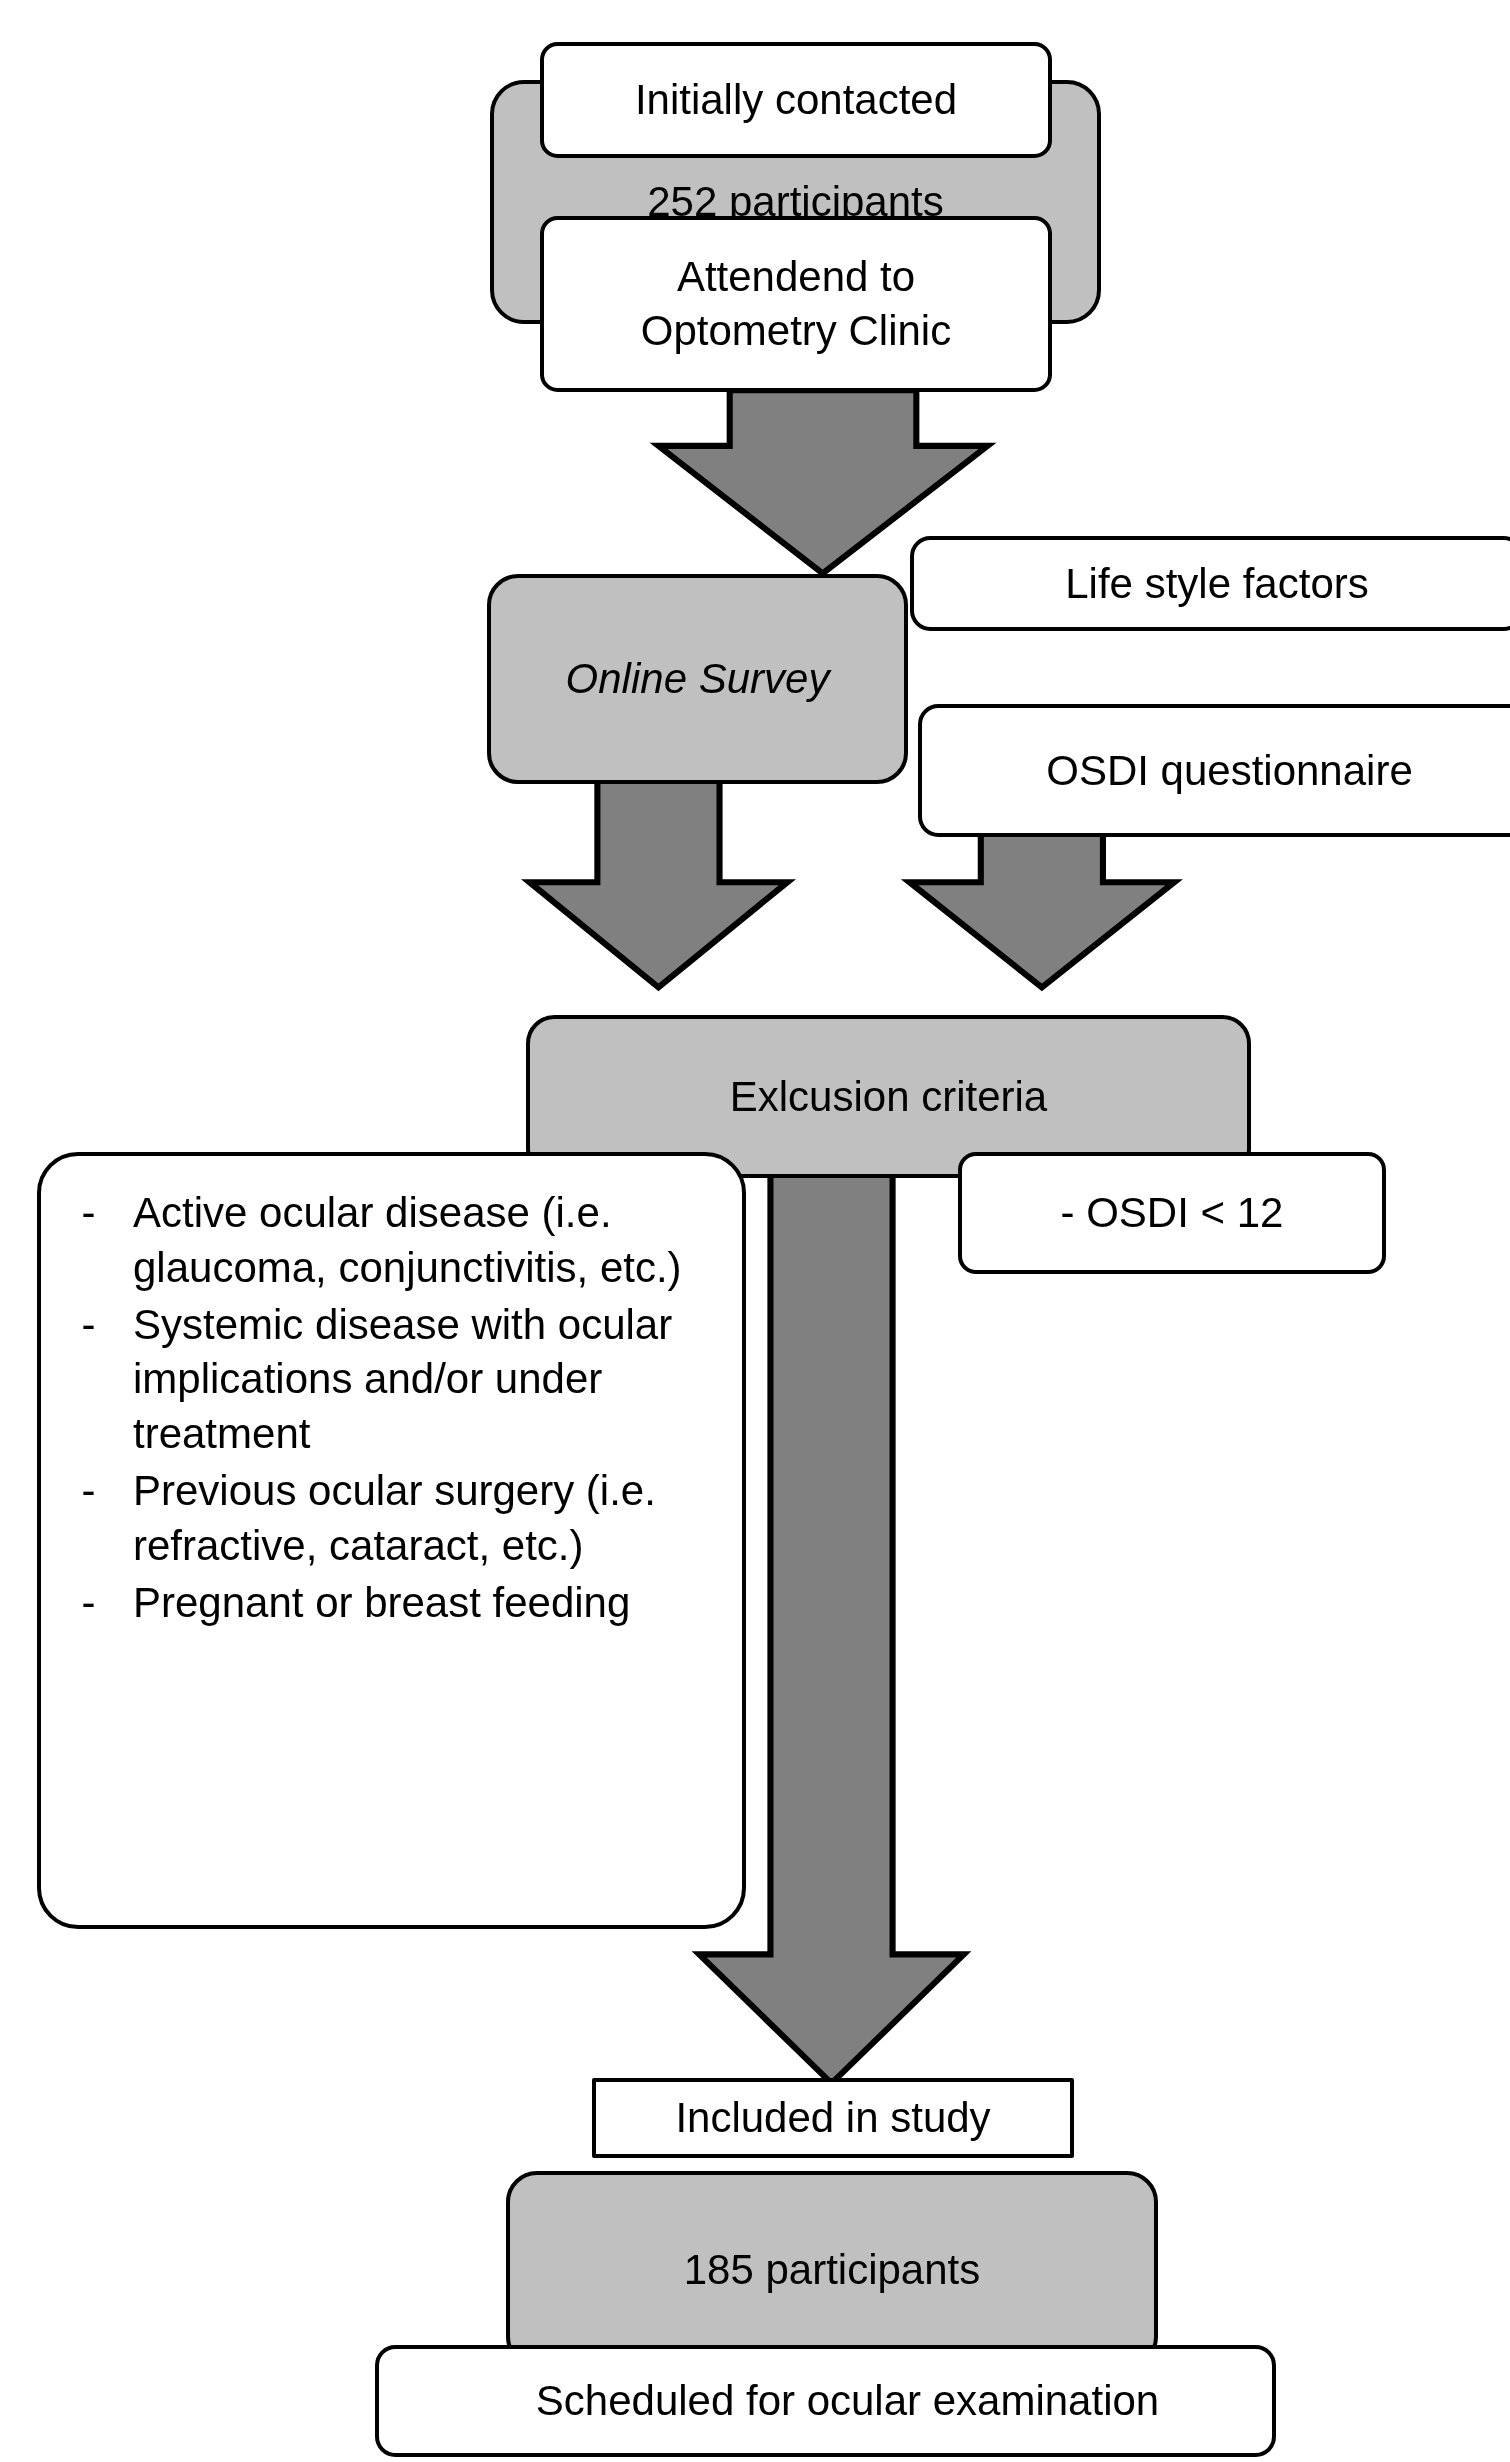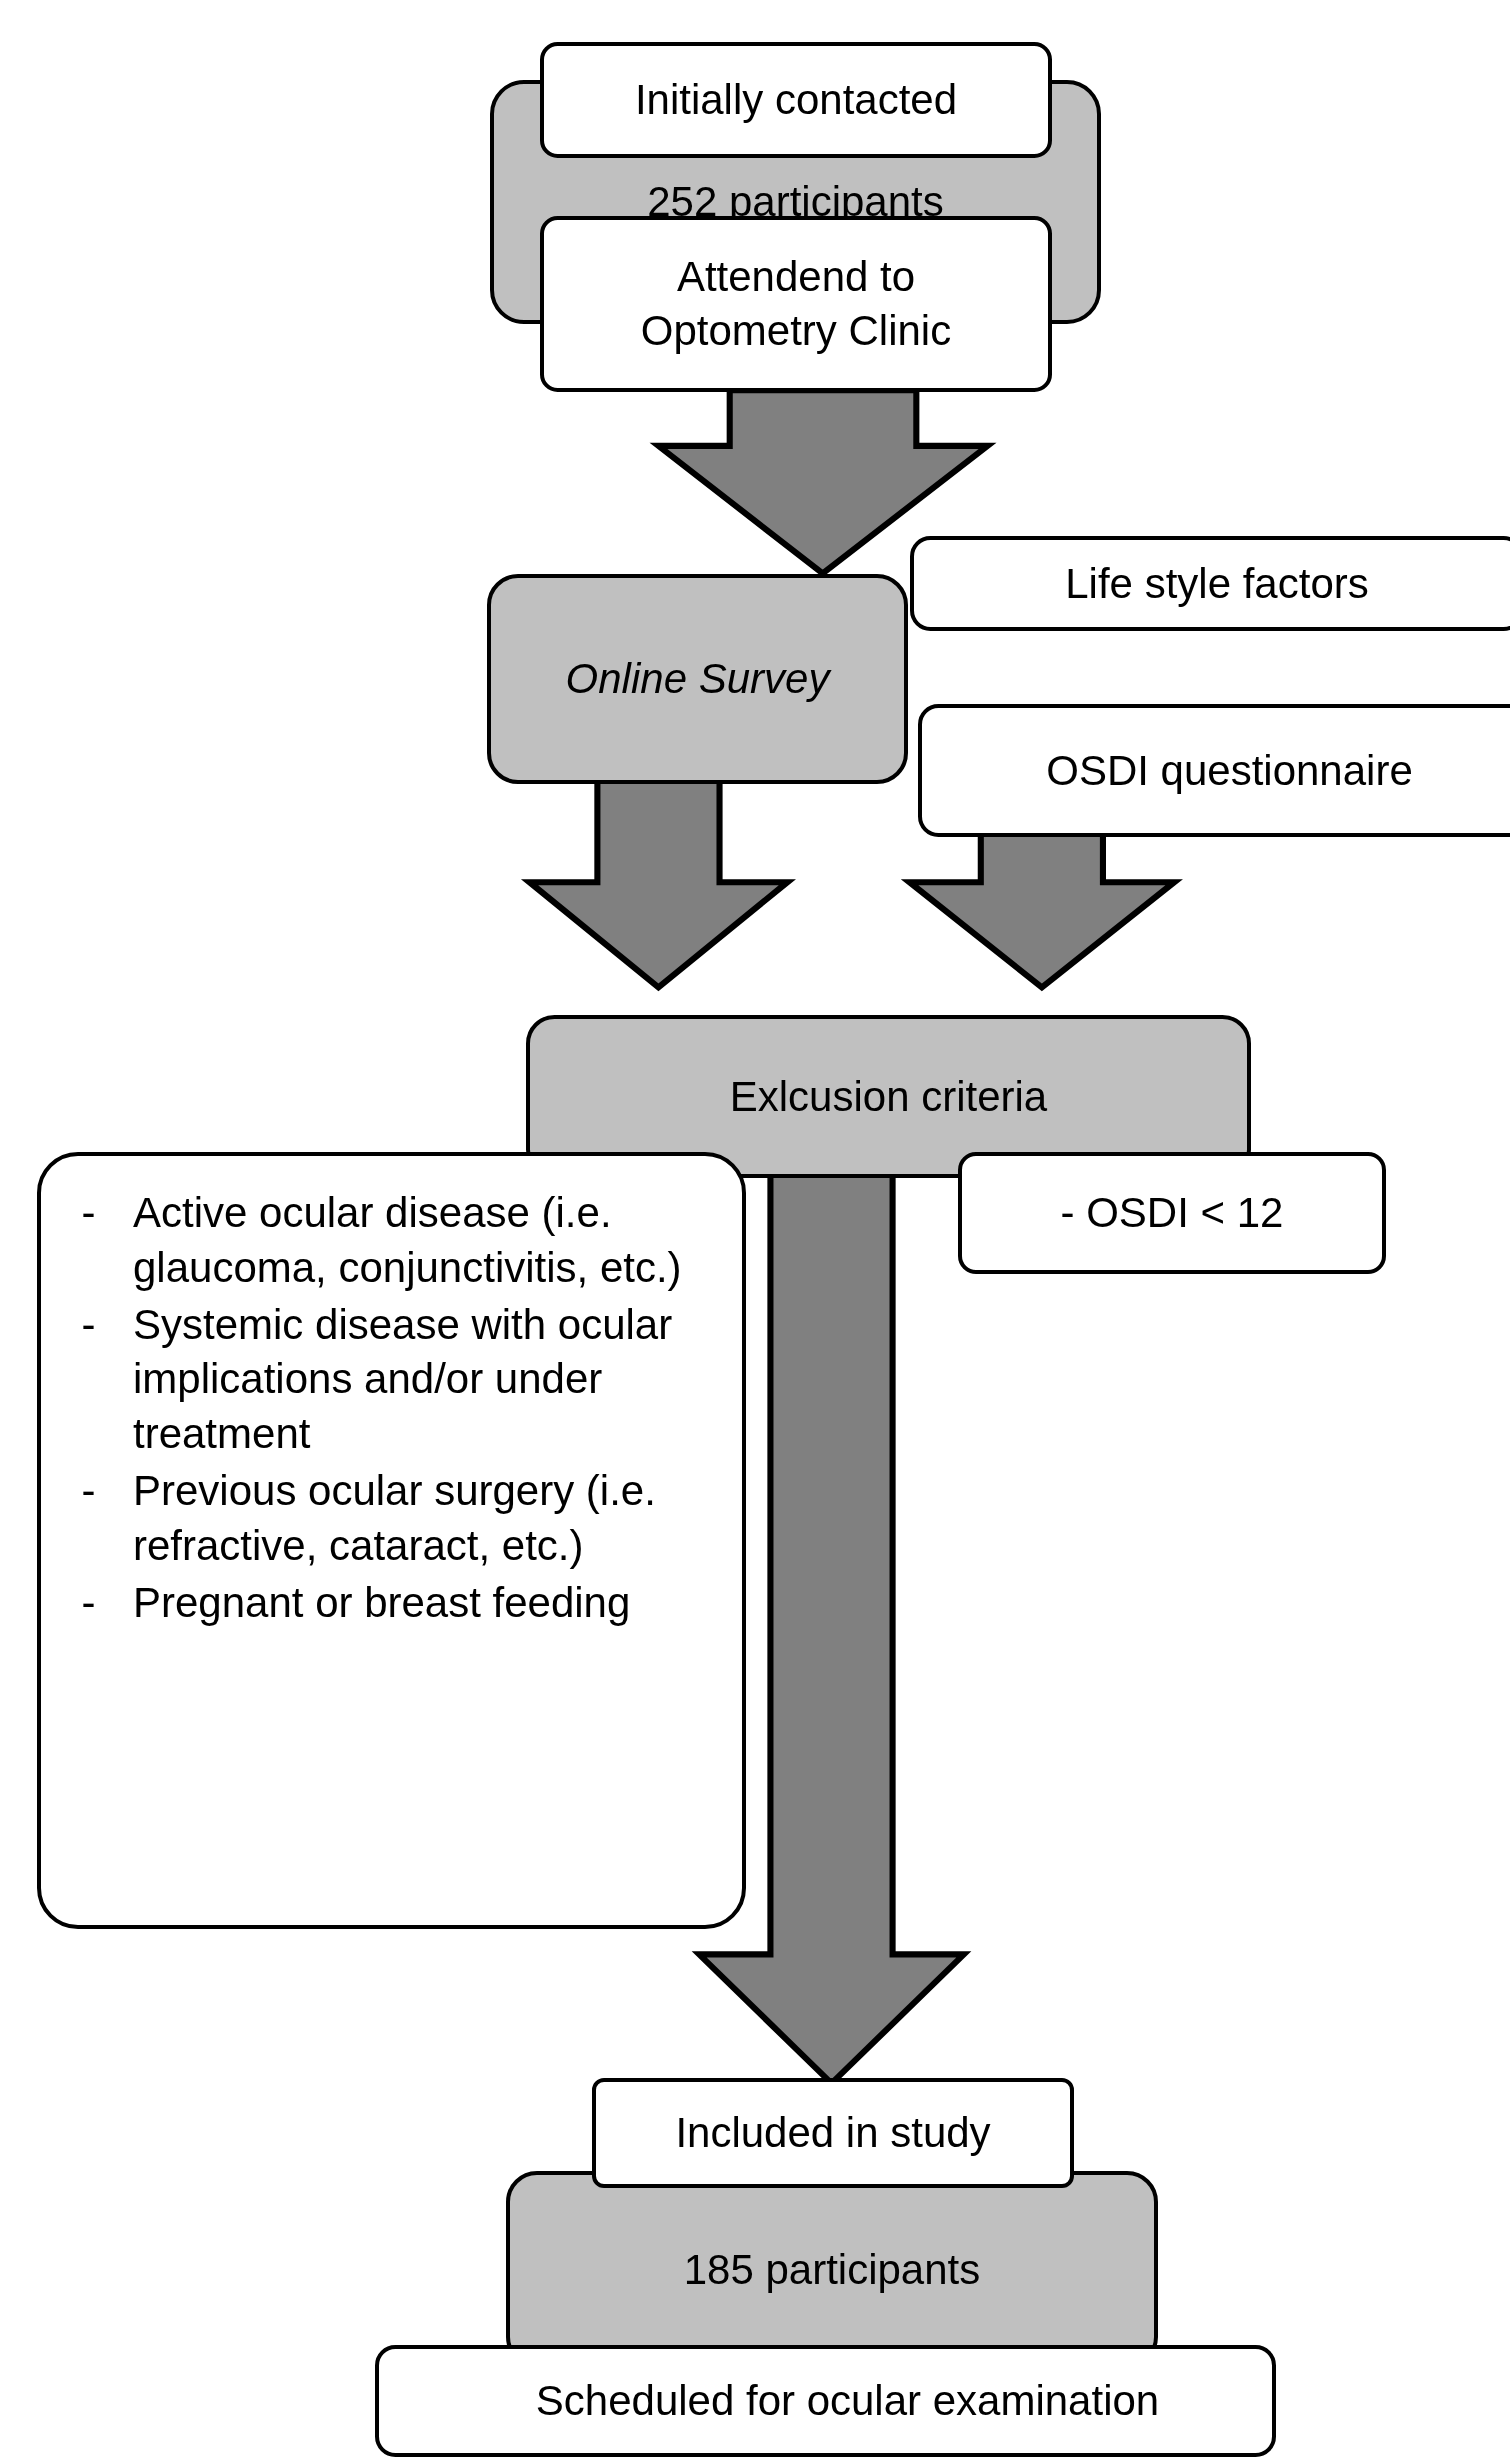--- a/index.html
+++ b/index.html
@@ -138,21 +138,21 @@
         <span class="dash">-</span>
         <span>Pregnant or breast feeding</span>
       </li>
     </ul>
   </div>
 
   <div class="node gray" style="left:506px; top:2171px; width:652px; height:197px; border-radius:31px; font-size:42px;">
     <span class="lbl">185 participants</span>
   </div>
 
-  <div class="node" style="left:592px; top:2078px; width:482px; height:110px; border-radius:12px; font-size:42px;">
+  <div class="node" style="left:592px; top:2078px; width:482px; height:80px; border-radius:2px; font-size:42px;">
     <span class="lbl">Included in study</span>
   </div>
 
   <div class="node" style="left:375px; top:2345px; width:901px; height:112px; border-radius:20.4px; font-size:42px;padding-left:44px;">
     <span class="lbl">Scheduled for ocular examination</span>
   </div>
 
 </div>
 
 

